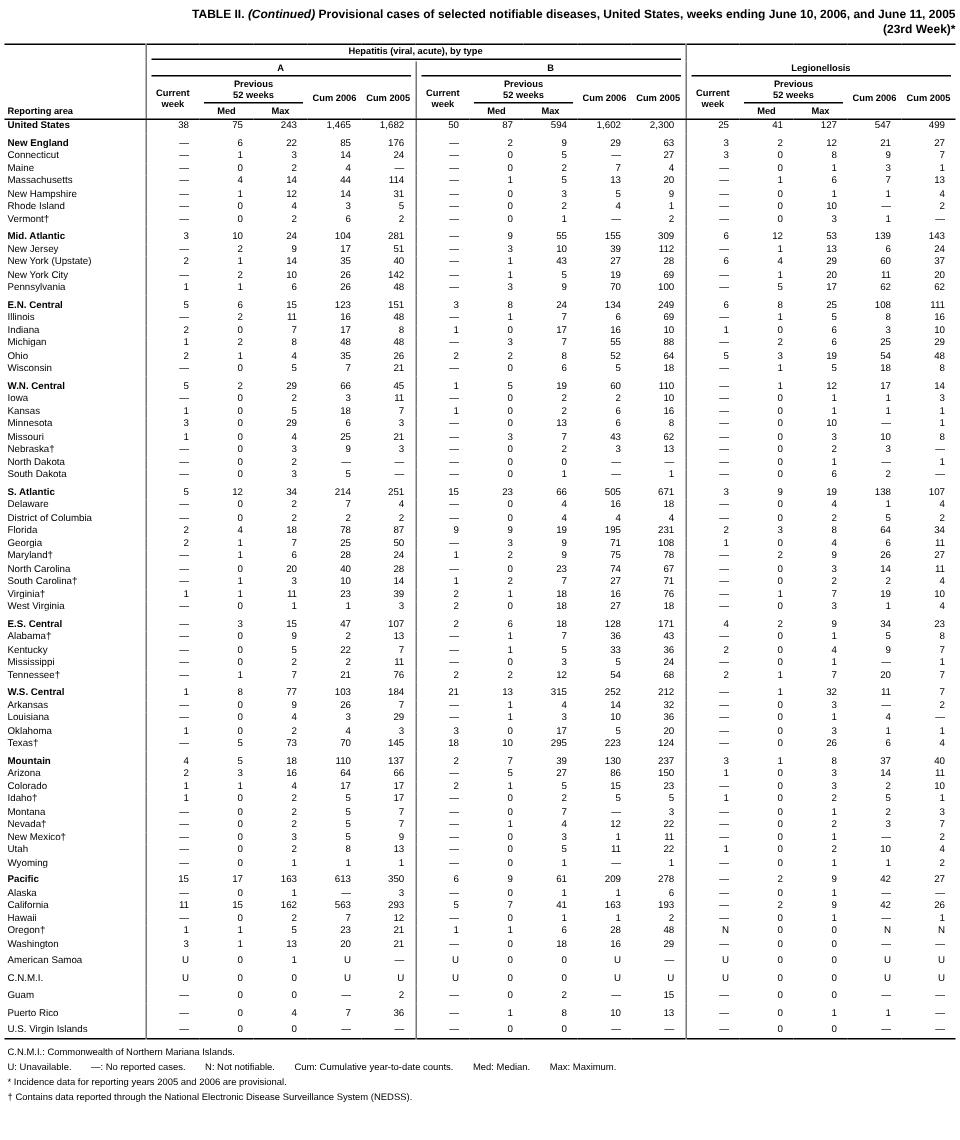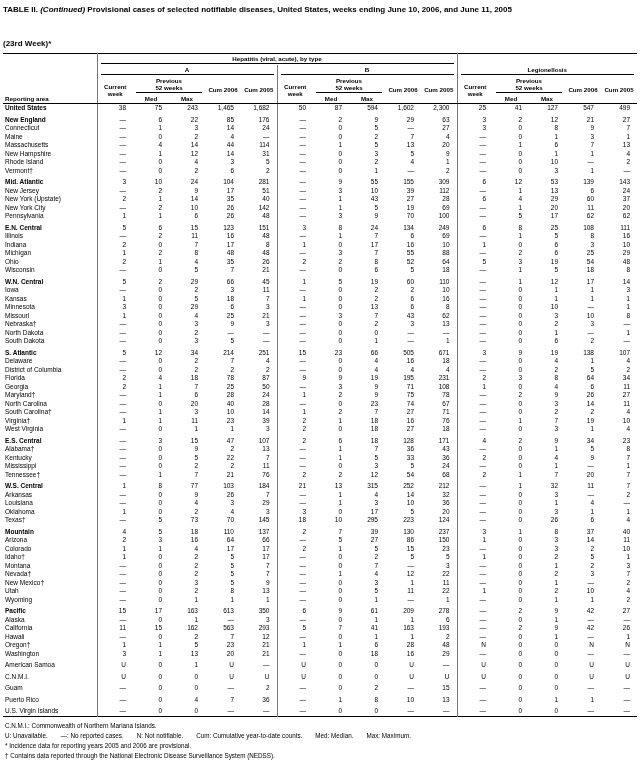--- a/index.html
+++ b/index.html
@@ -3,23 +3,23 @@
 <meta charset="utf-8">
 <style>
   * { margin:0; padding:0; box-sizing:border-box; }
   html,body { width:640px; height:760px; }
   body {
     background:#ffffff; color:#000;
     font-family:"Liberation Sans", sans-serif;
     overflow:hidden;
   }
   .page { padding:5px 3px 0 3px; }
-  .title { font-size:8px; font-weight:bold; line-height:1.3; margin-bottom:3px; }
+  .title { font-size:8px; font-weight:bold; line-height:1.3; margin-bottom:3px;text-align:right; }
   .title .i { font-style:italic; }
-  .title .line2 { display:block;margin-top:24px; }
+  .title .line2 { display:block; }
 
   table { border-collapse:collapse; table-layout:fixed; width:634px;
           border-top:1px solid #000; border-bottom:1px solid #000; }
   col.gs { border-left:1px solid #777; }
   th { font-size:6.2px; font-weight:bold; text-align:center; vertical-align:middle;
        padding:1px 0; line-height:1.15; }
   th.grp .u { display:block; border-bottom:1px solid #000; padding-bottom:1px; margin:0 3px; }
   th.prev .inner { display:inline-block; width:34px; }
   th.area-h { text-align:left; vertical-align:bottom; padding-left:2px; }
   th.leg-h { vertical-align:bottom; }

